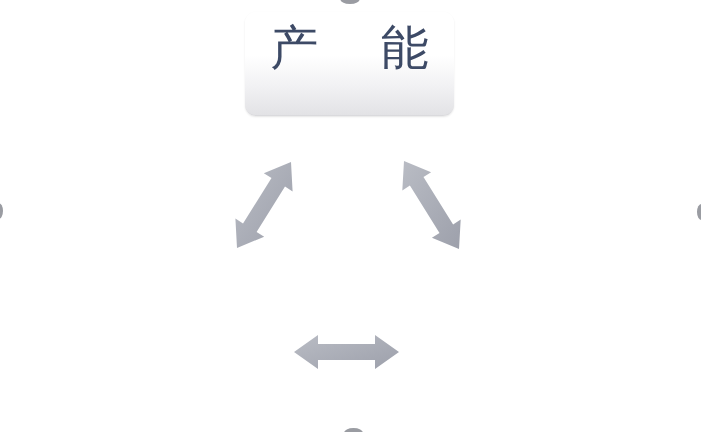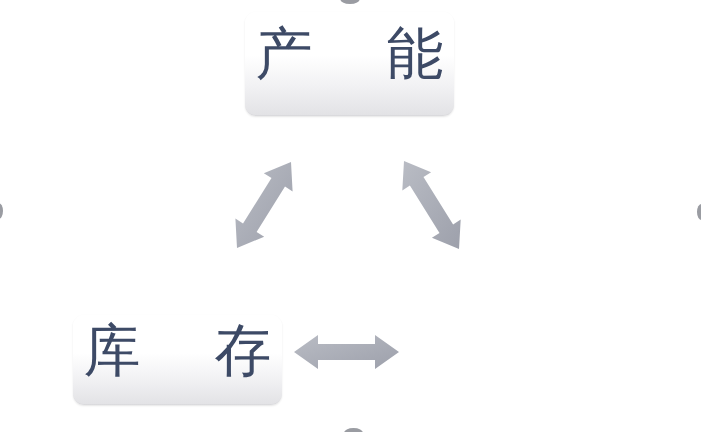--- a/index.html
+++ b/index.html
@@ -29,21 +29,21 @@
       var(--node-bg-top, #ffffff) 42%,
       var(--node-bg-mid, #f2f2f4) 70%,
       var(--node-bg-bottom, #e2e2e5) 100%);
     box-shadow: 0 1px 2px rgba(0,0,0,0.10), inset 0 -1px 0 rgba(0,0,0,0.03);
     display: flex;
     justify-content: center;
     align-items: flex-start;
   }
   .box-label {
     color: var(--node-text, #3d4a66);
-    font-size: 57px;
+    font-size: 48px;
     font-weight: 400;
     line-height: 1.18;
     white-space: nowrap;
     letter-spacing: 1.3em;
     margin-right: -1.3em;
   }
   .node-capacity   { left: 245px; top: 12px;  width: 209px; height: 96px; padding-top: 8px; }
   .node-inventory  { left: 73px;  top: 315px; width: 209px; height: 88px; padding-top: 2px; }
   .node-sell       { left: 418px; top: 315px; width: 204px; height: 87px; padding-top: 4px; }
   .node-sell .box-label {
@@ -75,23 +75,20 @@
     </defs>
     <polygon fill="url(#arrow-grad)" points="237,248 264.2,236.7 256.6,231.9 285,186.6 292.6,191.4 291,162 263.8,173.3 271.5,178.1 243,223.4 235.4,218.6"></polygon>
     <polygon fill="url(#arrow-grad)" points="404,161 402.3,190.4 409.9,185.6 439.5,232.9 431.9,237.7 459,249 460.7,219.6 453.1,224.4 423.5,177.1 431.1,172.3"></polygon>
     <polygon fill="url(#arrow-grad)" points="294,352 318,369 318,360 375,360 375,369 399,352 375,335 375,344 318,344 318,335"></polygon>
   </svg>
 
   <div class="node node-capacity">
     <span class="box-label">产能</span>
   </div>
 
-  <div class="node node-inventory">
-    <span class="box-label">库存</span>
-  </div>
 
 
   <div class="edge-dot dot-top"></div>
   <div class="edge-dot dot-bottom"></div>
   <div class="edge-dot dot-left"></div>
   <div class="edge-dot dot-right"></div>
 
 </div>
 
 </body></html>

